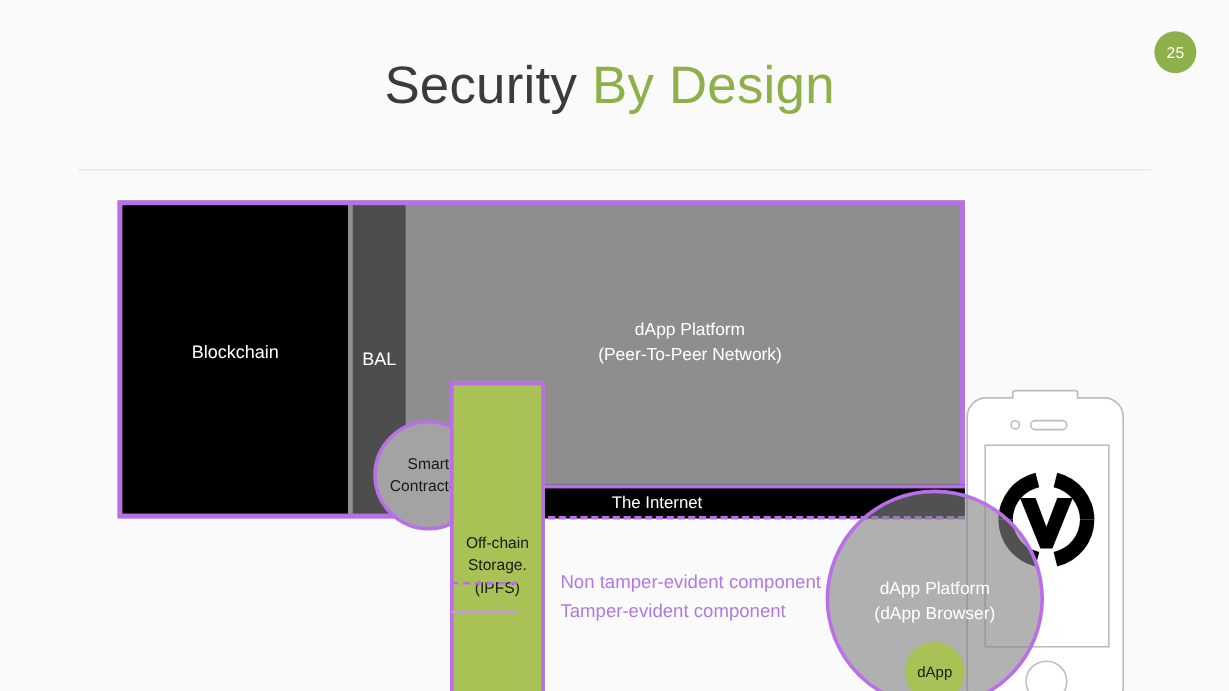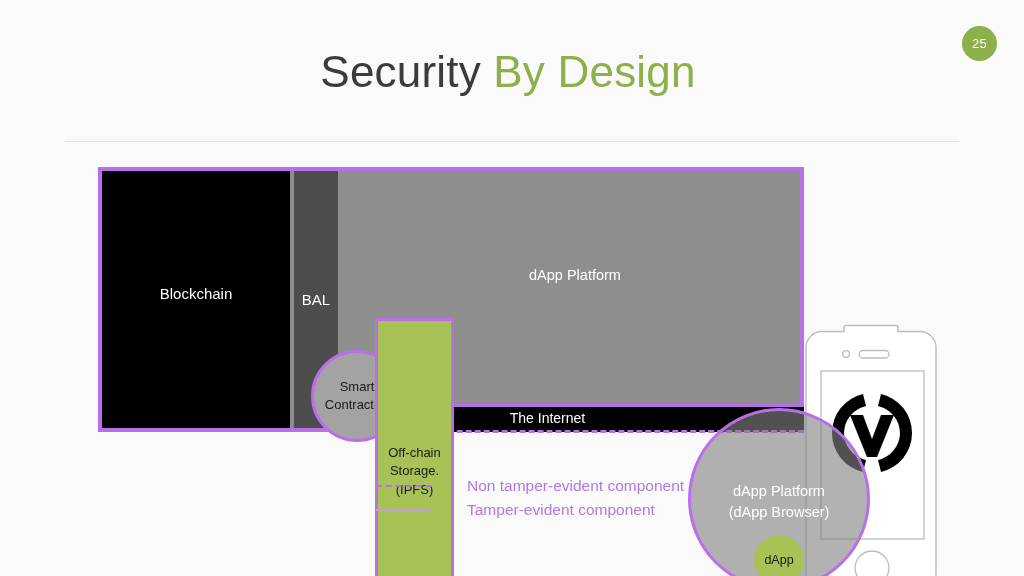--- a/index.html
+++ b/index.html
@@ -314,20 +314,21 @@
   </div>
 
 
   <div class="divider"></div>
 
   <div class="diagram">
 
     <div class="platform"></div>
     <div class="platform-label">
       <div>dApp Platform</div>
+      <div>(Peer-To-Peer Network)</div>
     </div>
 
     <div class="blockchain"></div>
     <div class="blockchain-label">Blockchain</div>
 
     <div class="bal"></div>
     <div class="bal-label">BAL</div>
 
     <div class="internet"></div>
     <div class="internet-dash"></div>

